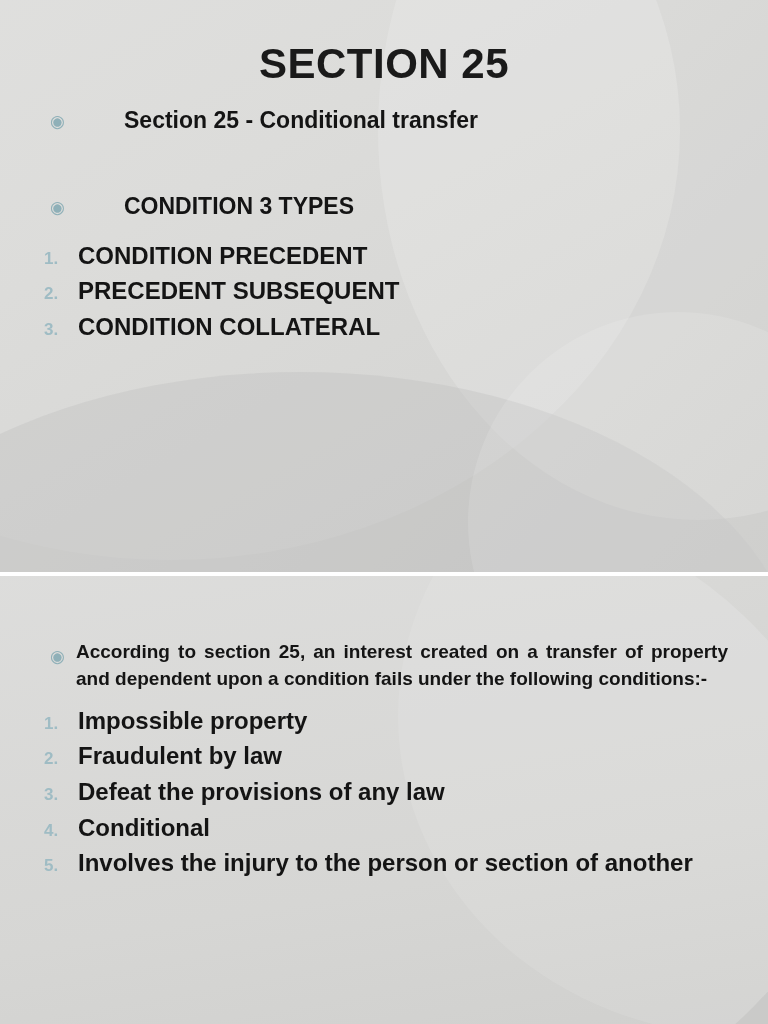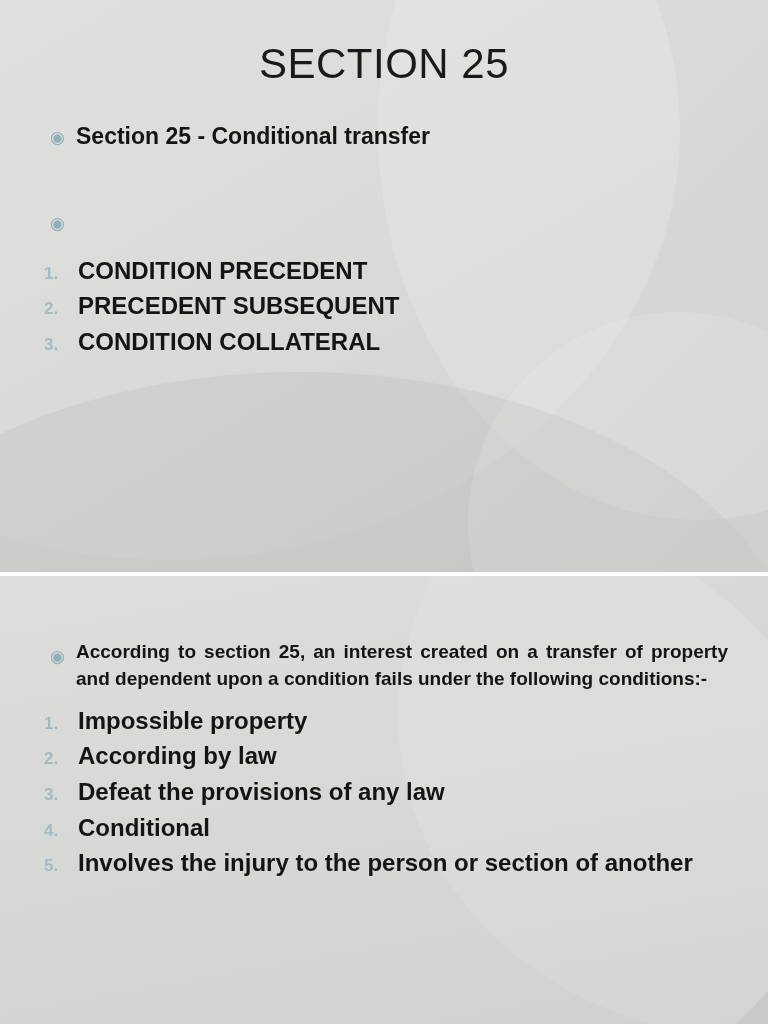--- a/index.html
+++ b/index.html
@@ -92,25 +92,25 @@
   }
 
   .content {
     position: relative;
     z-index: 2;
   }
 
   .slide-title {
     text-align: center;
     font-size: 42px;
-    font-weight: normal;
+    font-weight: bold;
     color: #1a1a1a;
     letter-spacing: 0.5px;
     padding-top: 40px;
-    margin: 0 0 34px 0;
+    margin: 0 0 18px 0;
   }
 
   ul.bullets, ol.numlist {
     list-style: none;
     margin: 0;
     padding: 0;
   }
 
   li.bullet {
     display: flex;
@@ -124,20 +124,21 @@
     color: #8fb0b8;
     font-size: 17px;
     line-height: 1.45;
     padding-top: 4px;
   }
   li.bullet .btext {
     font-size: 23px;
     font-weight: bold;
     color: #141414;
     line-height: 1.3;
+    margin-left: 48px;
   }
 
   li.num {
     display: flex;
     align-items: baseline;
     padding: 0 36px 0 44px;
     margin-bottom: 4px;
   }
   li.num .nmark {
     flex: 0 0 auto;
@@ -199,20 +200,21 @@
           <span class="marker">◉</span>
           <span class="btext">Section 25 - Conditional transfer</span>
         </li>
       </ul>
 
       <div class="spacer-lg"></div>
 
       <ul class="bullets">
         <li class="bullet">
           <span class="marker">◉</span>
+          <span class="btext">CONDITION 3 TYPES</span>
         </li>
       </ul>
 
       <div class="spacer-sm"></div>
 
       <ol class="numlist">
         <li class="num">
           <span class="nmark">1.</span>
           <span class="ntext">CONDITION PRECEDENT</span>
         </li>
@@ -241,21 +243,21 @@
         <span class="ptext">According to section 25, an interest created on a transfer of property and dependent upon a condition fails under the following conditions:-</span>
       </div>
 
       <ol class="numlist">
         <li class="num">
           <span class="nmark">1.</span>
           <span class="ntext">Impossible property</span>
         </li>
         <li class="num">
           <span class="nmark">2.</span>
-          <span class="ntext">According by law</span>
+          <span class="ntext">Fraudulent by law</span>
         </li>
         <li class="num">
           <span class="nmark">3.</span>
           <span class="ntext">Defeat the provisions of any law</span>
         </li>
         <li class="num">
           <span class="nmark">4.</span>
           <span class="ntext">Conditional</span>
         </li>
         <li class="num">

